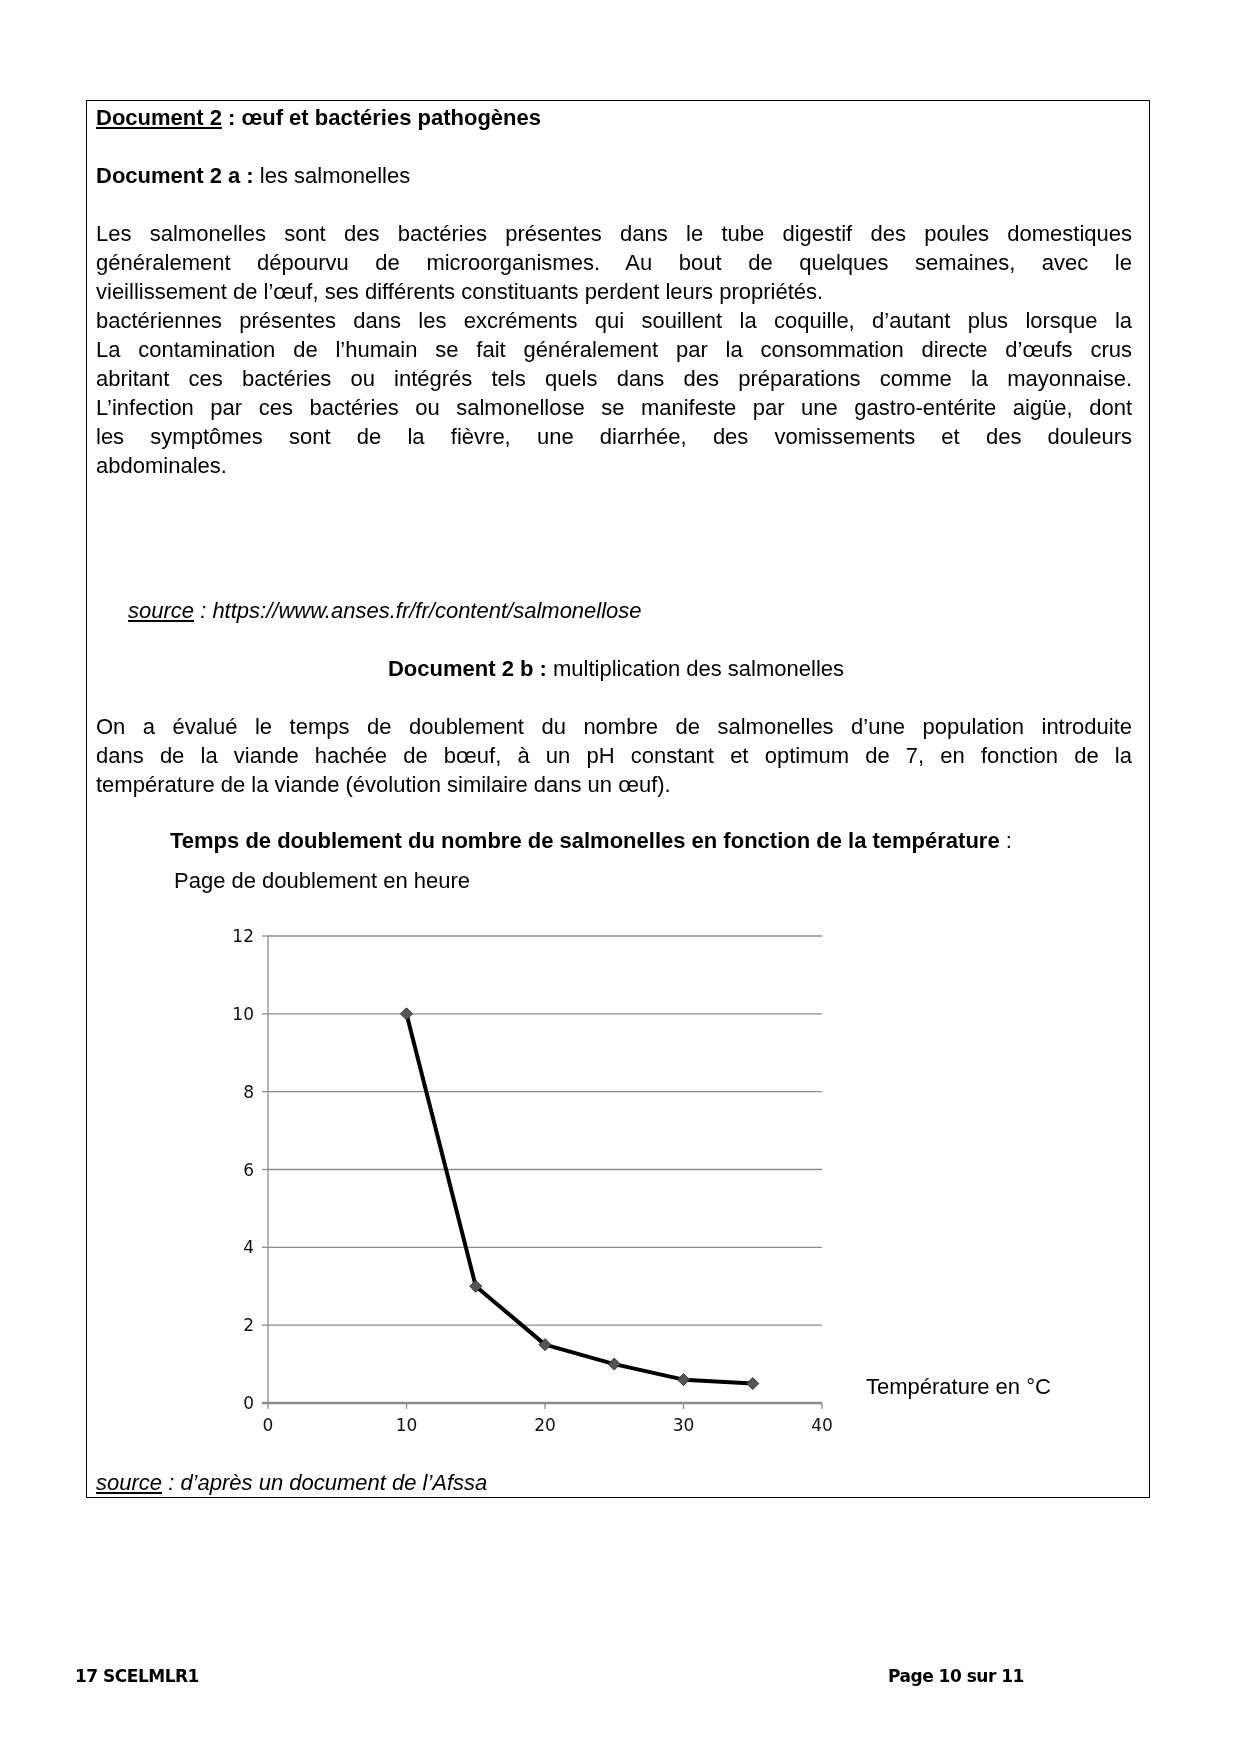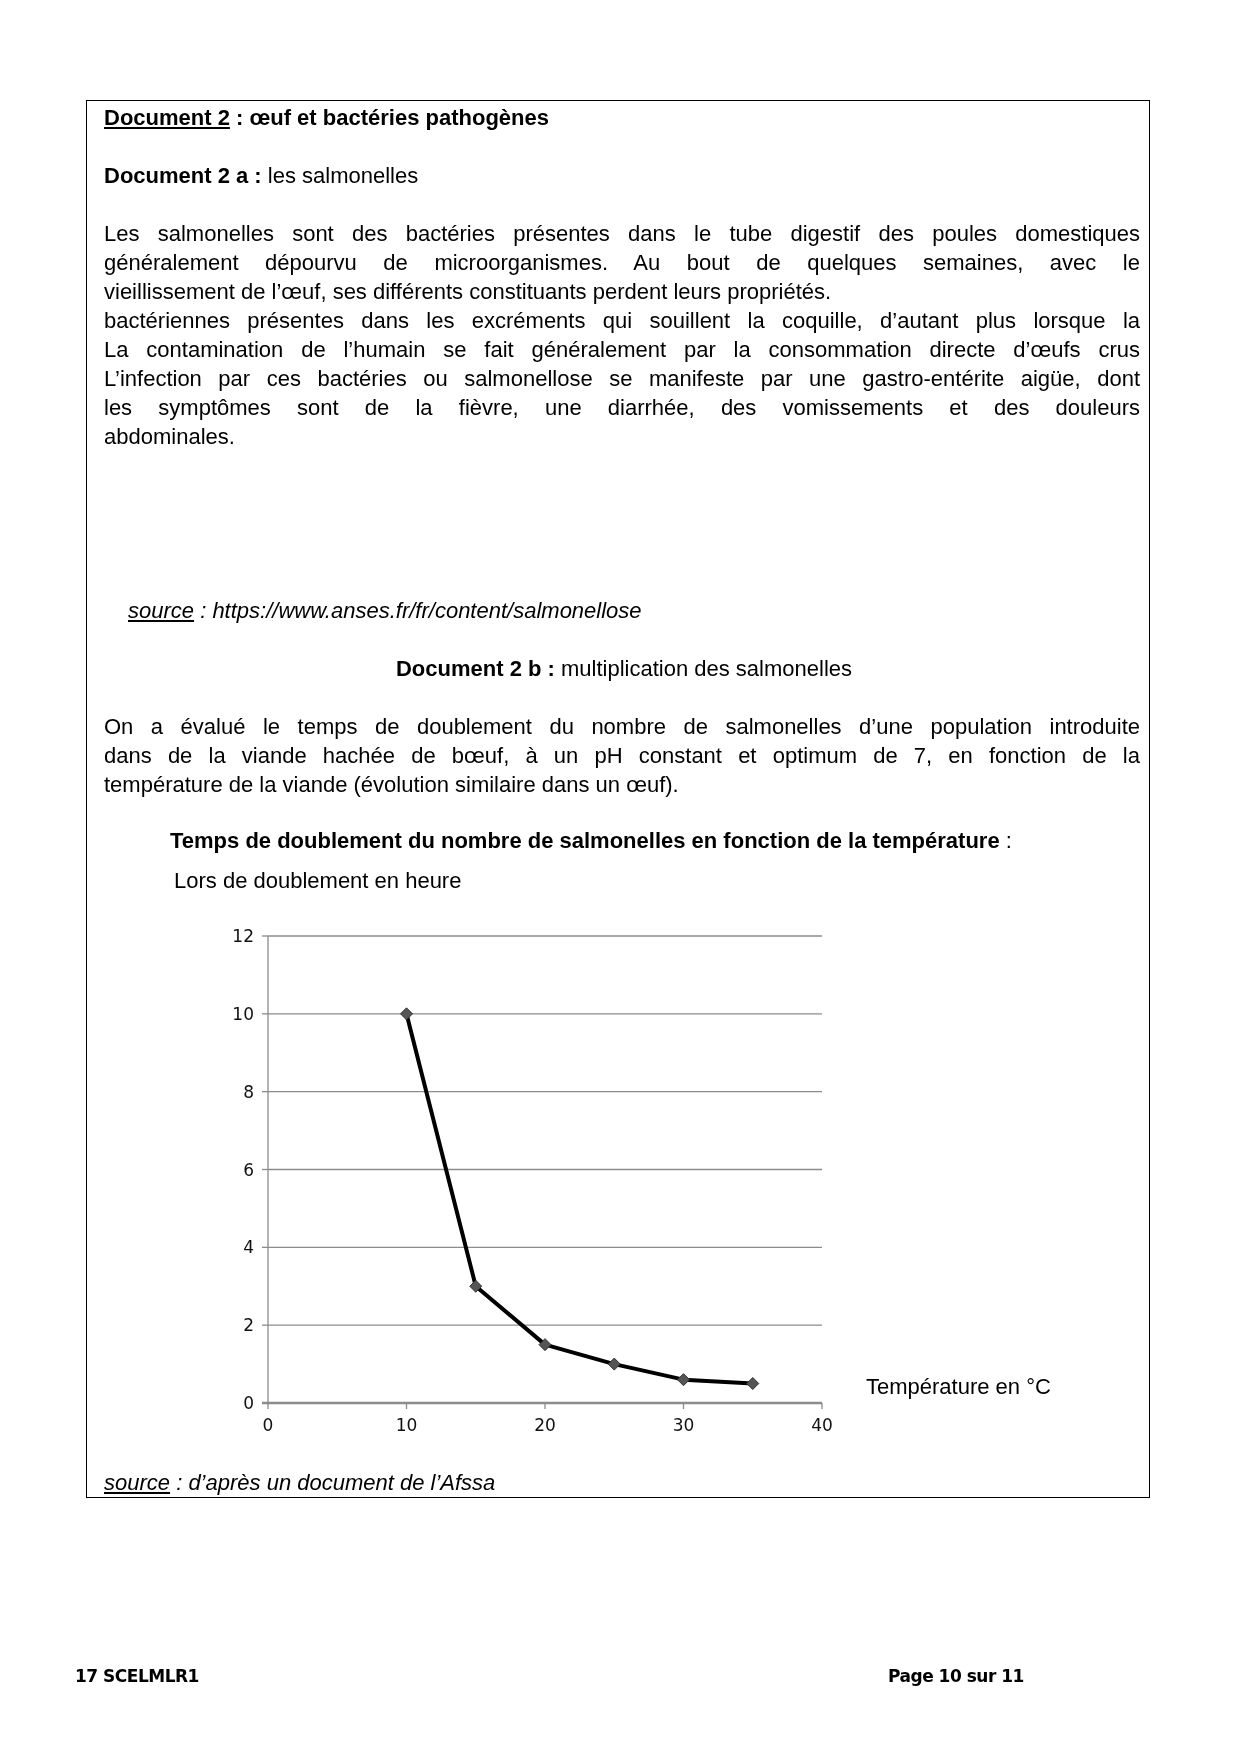--- a/index.html
+++ b/index.html
@@ -4,21 +4,21 @@
   <style>
     html, body { margin: 0; padding: 0; background: #ffffff; }
     body {
       width: 1240px; height: 1754px; position: relative; overflow: hidden;
       font-family: "Liberation Sans", sans-serif; color: #000;
     }
     .box {
       position: absolute; left: 86px; top: 100px; width: 1064px; height: 1398px;
       border: 1.5px solid #000; box-sizing: border-box;
     }
-    .txt { position: absolute; left: 104px; width: 1040px; font-size: 22px; line-height: 29px; }
+    .txt { position: absolute; left: 96px; width: 1040px; font-size: 22px; line-height: 29px; }
     .bold { font-weight: bold; }
     .u { text-decoration: underline; }
     .italic { font-style: italic; }
     .line { display: block; }
     .jline { display: block; text-align: justify; text-align-last: justify; }
     .chart-title { position: absolute; left: 170px; top: 828px; font-size: 22px; }
     .ylabel { position: absolute; left: 174px; top: 868px; font-size: 22px; }
     .xlabel { position: absolute; left: 866px; top: 1374px; font-size: 22px; }
     svg.chart { position: absolute; left: 200px; top: 910px; }
     .footer { position: absolute; top: 1666px; font-family: "DejaVu Sans", sans-serif; font-weight: bold; font-size: 17px; letter-spacing: -0.5px; }
@@ -35,20 +35,21 @@
 <div class="txt" style="top:161px;">
   <span class="bold">Document 2 a :</span><span> les salmonelles</span>
 </div>
 
 <div class="txt" style="top:219px; width:1036px;">
   <span class="jline"> Les salmonelles sont des bactéries présentes dans le tube digestif des poules domestiques</span>
   <span class="jline">généralement dépourvu de microorganismes. Au bout de quelques semaines, avec le</span>
   <span class="line">vieillissement de l’œuf, ses différents constituants perdent leurs propriétés.</span>
   <span class="jline">bactériennes présentes dans les excréments qui souillent la coquille, d’autant plus lorsque la</span>
   <span class="jline">La contamination de l’humain se fait généralement par la consommation directe d’œufs crus</span>
+  <span class="jline">abritant ces bactéries ou intégrés tels quels dans des préparations  comme la mayonnaise.</span>
   <span class="jline">L’infection par ces bactéries ou  salmonellose se manifeste par une gastro-entérite aigüe, dont</span>
   <span class="jline">les symptômes sont de la  fièvre, une diarrhée, des vomissements et des douleurs</span>
   <span class="line">abdominales.</span>
 </div>
 
 <div class="txt italic" style="left:128px; top:596px;">
   <span class="u">source</span><span> : https://www.anses.fr/fr/content/salmonellose</span>
 </div>
 
 <div class="txt" style="top:654px;text-align:center;">
@@ -58,21 +59,21 @@
 <div class="txt" style="top:712px; width:1036px;">
   <span class="jline">On a évalué le temps de doublement du nombre de salmonelles d’une population introduite</span>
   <span class="jline">dans de la viande hachée de bœuf, à un pH constant et optimum de 7, en fonction de la</span>
   <span class="line">température de la viande (évolution similaire dans un œuf).</span>
 </div>
 
 <div class="chart-title">
   <span class="bold">Temps de doublement du nombre de salmonelles en fonction de la température</span><span> :</span>
 </div>
 
-<div class="ylabel">Lors de doublement en heure</div>
+<div class="ylabel">Page de doublement en heure</div>
 <div class="xlabel">Température en °C</div>
 
 <svg class="chart" width="660" height="530" viewBox="0 0 660 530">
   <g id="grid">
       <line x1="68" y1="415.1666666666667" x2="622" y2="415.1666666666667" stroke="#8c8c8c" stroke-width="1.3"></line>
       <line x1="68" y1="337.33333333333337" x2="622" y2="337.33333333333337" stroke="#8c8c8c" stroke-width="1.3"></line>
       <line x1="68" y1="259.5" x2="622" y2="259.5" stroke="#8c8c8c" stroke-width="1.3"></line>
       <line x1="68" y1="181.66666666666669" x2="622" y2="181.66666666666669" stroke="#8c8c8c" stroke-width="1.3"></line>
       <line x1="68" y1="103.83333333333331" x2="622" y2="103.83333333333331" stroke="#8c8c8c" stroke-width="1.3"></line>
       <line x1="68" y1="26" x2="622" y2="26" stroke="#8c8c8c" stroke-width="1.3"></line>

